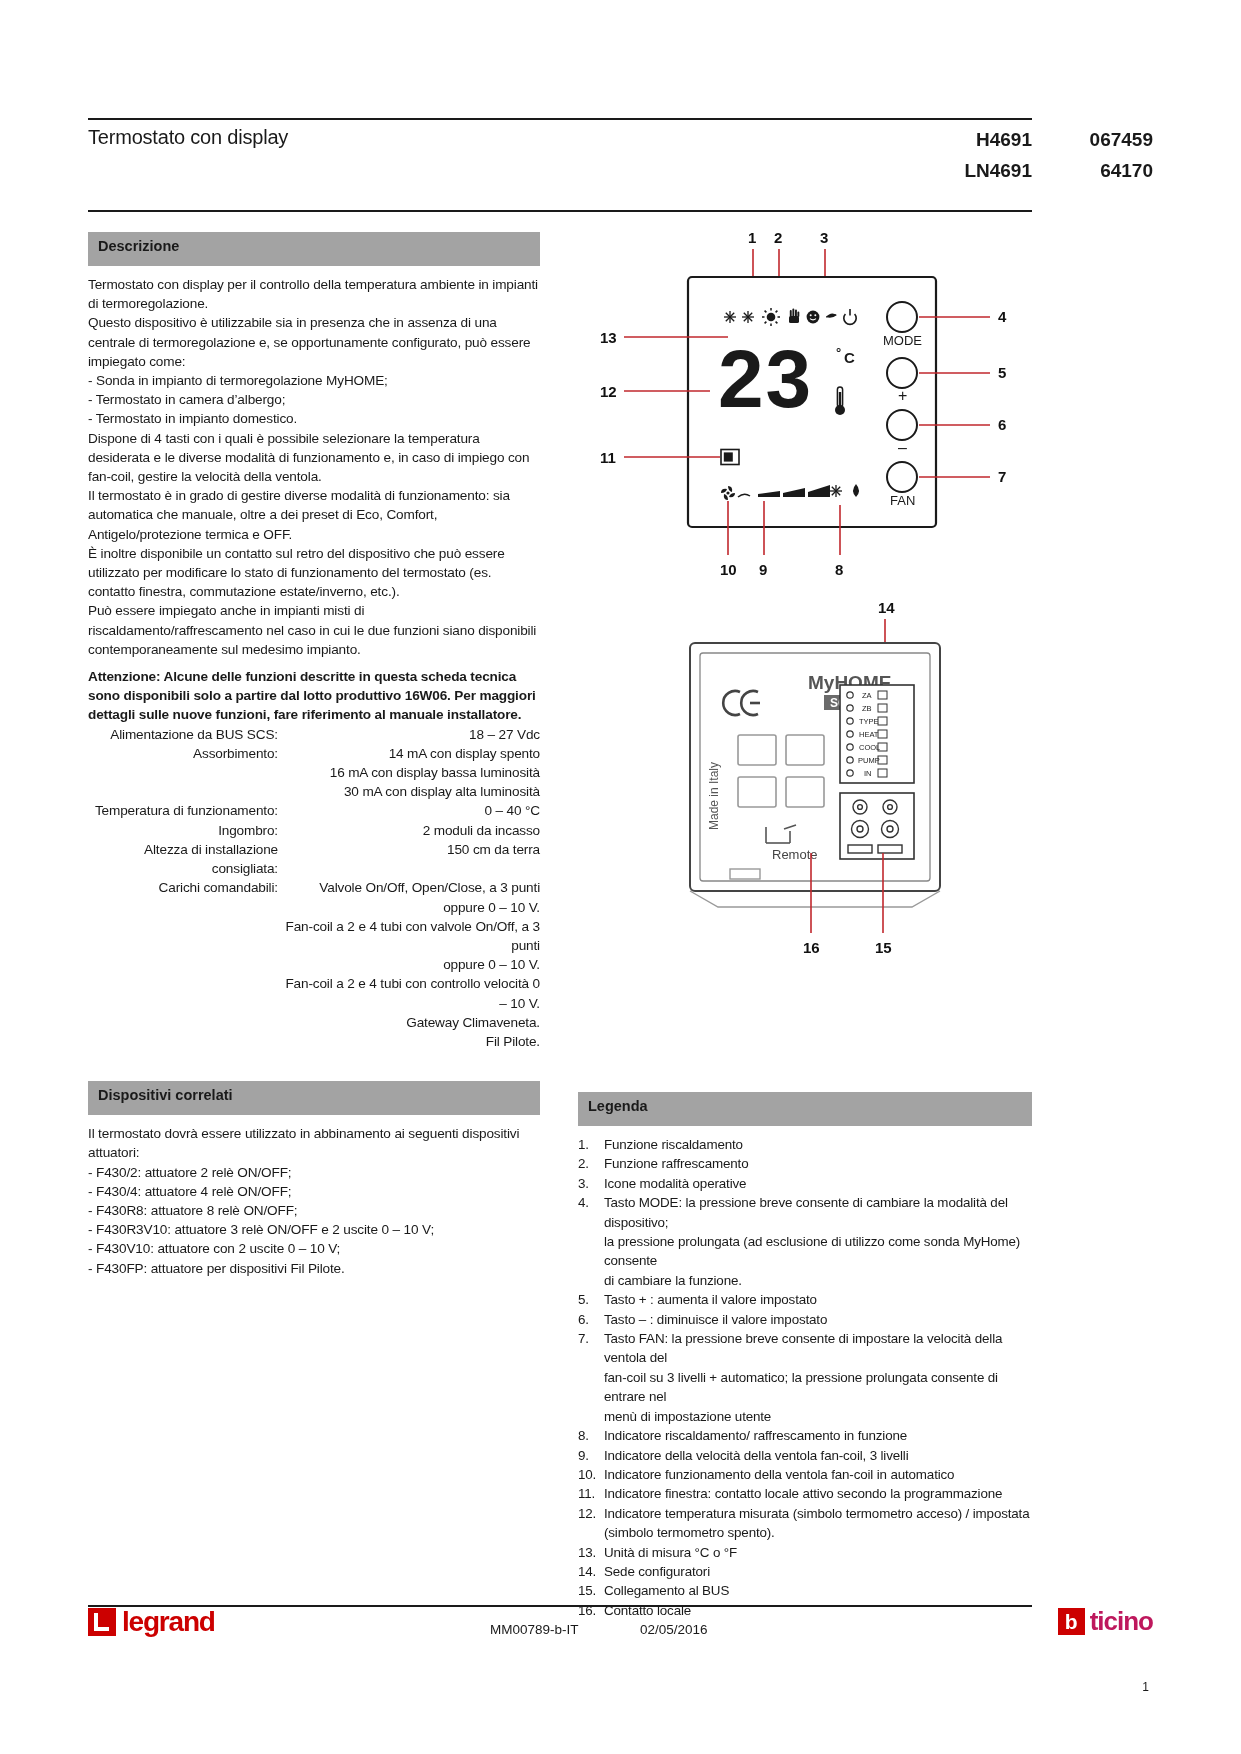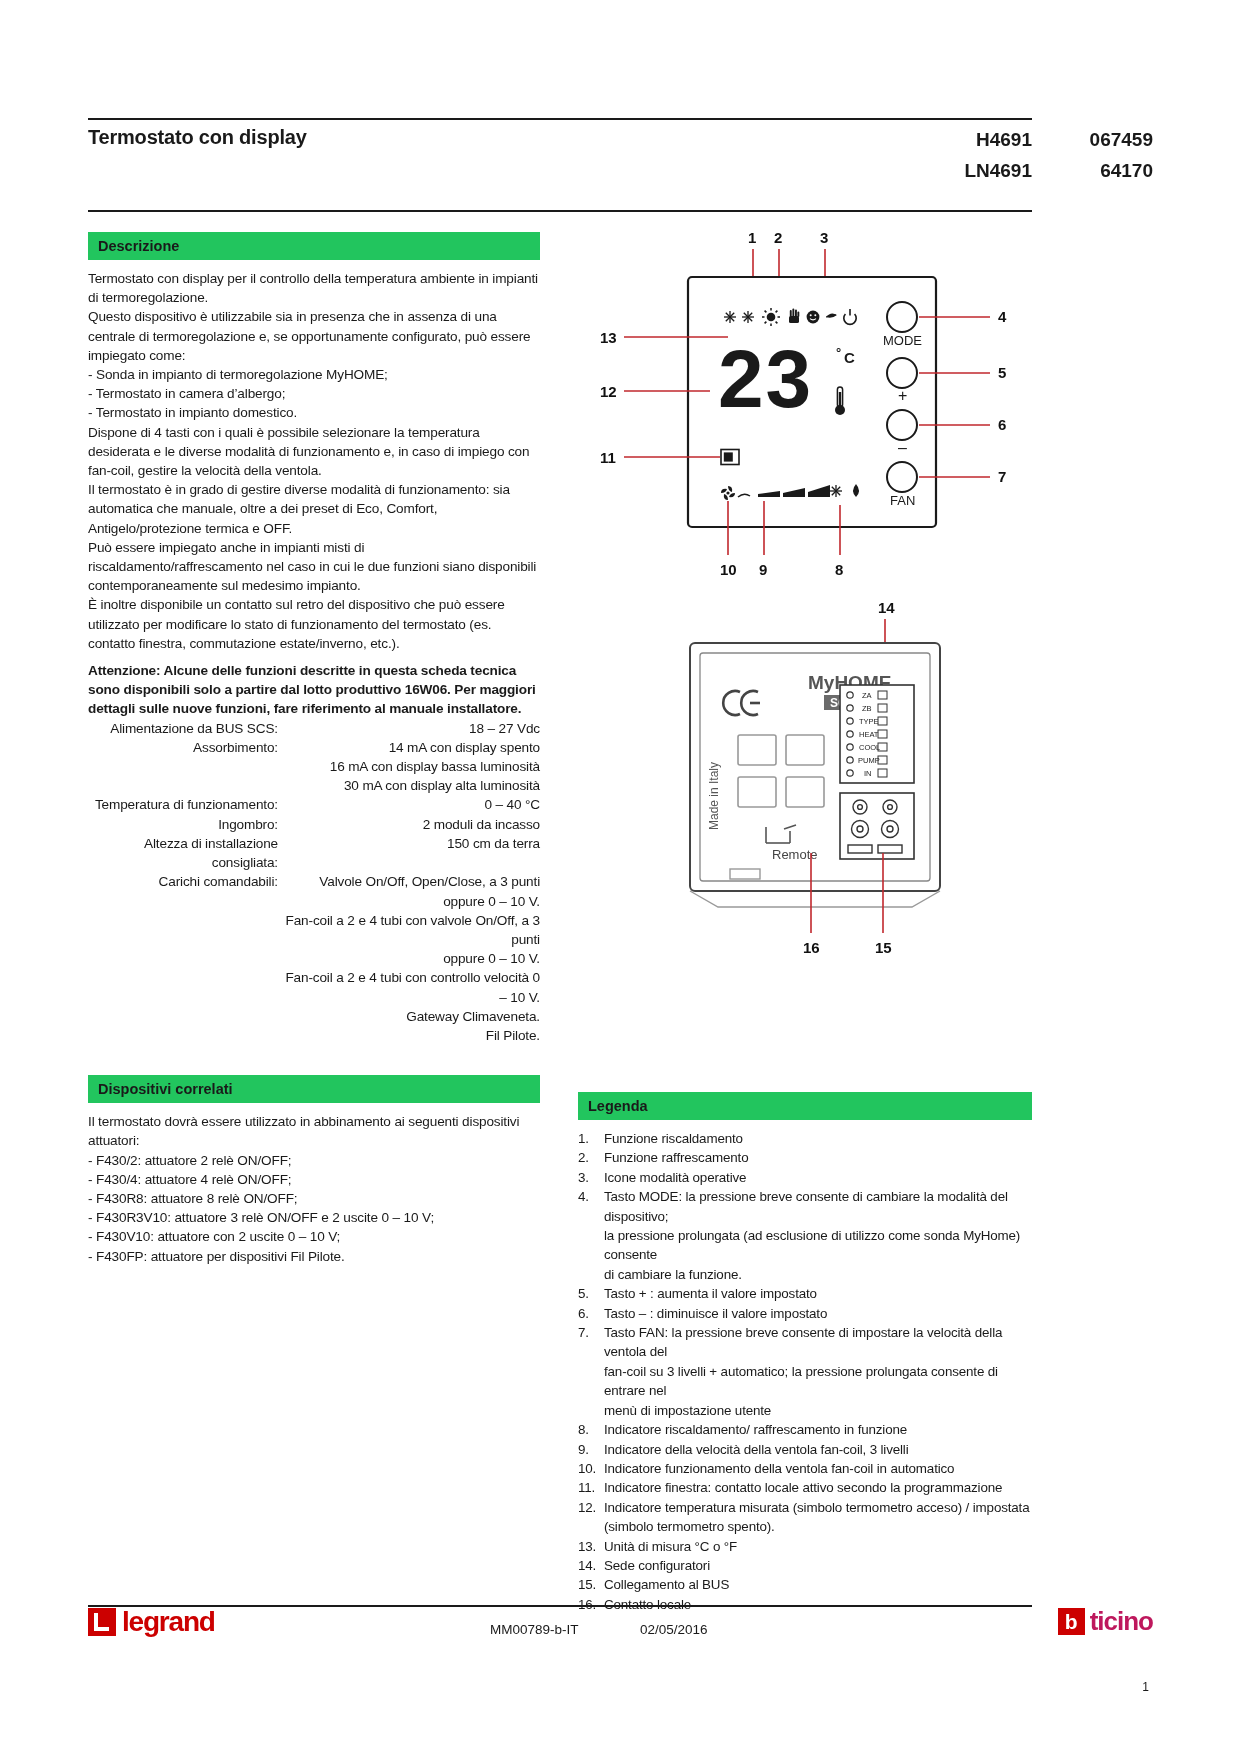--- a/index.html
+++ b/index.html
@@ -5,29 +5,29 @@
   html,body{margin:0;padding:0;}
   body{
     width:1241px;height:1754px;background:#fff;
     font-family:"Liberation Sans",sans-serif;
     color:#1a1a1a;position:relative;overflow:hidden;
   }
   .page{position:relative;width:1241px;height:1754px;}
 
   
   .hdr-rule{position:absolute;left:88px;top:118px;width:944px;height:2px;background:#1a1a1a;}
-  .hdr-title{position:absolute;left:88px;top:126px;font-size:20px;font-weight:bold;letter-spacing:-.2px;}
+  .hdr-title{position:absolute;left:88px;top:126px;font-size:20px;font-weight:normal;letter-spacing:-.2px;}
   .hdr-codes{position:absolute;right:209px;top:124px;text-align:right;font-size:19px;font-weight:bold;line-height:31px;}
   .hdr-codes2{position:absolute;right:88px;top:124px;text-align:right;font-size:19px;font-weight:bold;line-height:31px;}
   .hdr-rule2{position:absolute;left:88px;top:210px;width:944px;height:2px;background:#1a1a1a;}
 
   
   .colL{position:absolute;left:88px;top:232px;width:452px;}
 
-  .sec-bar{background:#22c55e;height:28px;line-height:28px;padding-left:10px;
+  .sec-bar{background:#a3a3a3;height:34px;line-height:28px;padding-left:10px;
            font-size:14.5px;font-weight:bold;margin-bottom:9px;}
   .body-t{font-size:13.6px;line-height:19.2px;letter-spacing:-.15px;}
   .body-t p{margin:0;}
   .bold-note{font-size:13.6px;line-height:19.2px;font-weight:bold;letter-spacing:-.15px;}
 
   
   .tt{width:100%;border-collapse:collapse;font-size:13.6px;line-height:19.2px;letter-spacing:-.15px;text-align:right;}
   .tt td{vertical-align:top;padding:0;}
   .tt td.k{width:190px;}
   .tt td.v{width:262px;}
@@ -83,22 +83,22 @@
 
     <div class="sec-bar">Descrizione</div>
     <div class="body-t">
       <p>Termostato con display per il controllo della temperatura ambiente in impianti di termoregolazione.</p>
       <p>Questo dispositivo è utilizzabile sia in presenza che in assenza di una centrale di termoregolazione e, se opportunamente configurato, può essere impiegato come:</p>
       <p>- Sonda in impianto di termoregolazione MyHOME;</p>
       <p>- Termostato in camera d’albergo;</p>
       <p>- Termostato in impianto domestico.</p>
       <p>Dispone di 4 tasti con i quali è possibile selezionare la temperatura desiderata e le diverse modalità di funzionamento e, in caso di impiego con fan-coil, gestire la velocità della ventola.</p>
       <p>Il termostato è in grado di gestire diverse modalità di funzionamento: sia automatica che manuale, oltre a dei preset di Eco, Comfort, Antigelo/protezione termica e OFF.</p>
+      <p>È inoltre disponibile un contatto sul retro del dispositivo che può essere utilizzato per modificare lo stato di funzionamento del termostato (es. contatto finestra, commutazione estate/inverno, etc.).</p>
       <p>Può essere impiegato anche in impianti misti di riscaldamento/raffrescamento nel caso in cui le due funzioni siano disponibili contemporaneamente sul medesimo impianto.</p>
-      <p>È inoltre disponibile un contatto sul retro del dispositivo che può essere utilizzato per modificare lo stato di funzionamento del termostato (es. contatto finestra, commutazione estate/inverno, etc.).</p>
     </div>
 
     <div class="bold-note" style="margin-top:8px;">Attenzione: Alcune delle funzioni descritte in questa scheda tecnica sono disponibili solo a partire dal lotto produttivo 16W06. Per maggiori dettagli sulle nuove funzioni, fare riferimento al manuale installatore.</div>
 
     <table class="tt">
       <tbody>
         <tr>
           <td class="k">Alimentazione da BUS SCS:</td>
           <td class="v">18 – 27 Vdc</td>
         </tr>

